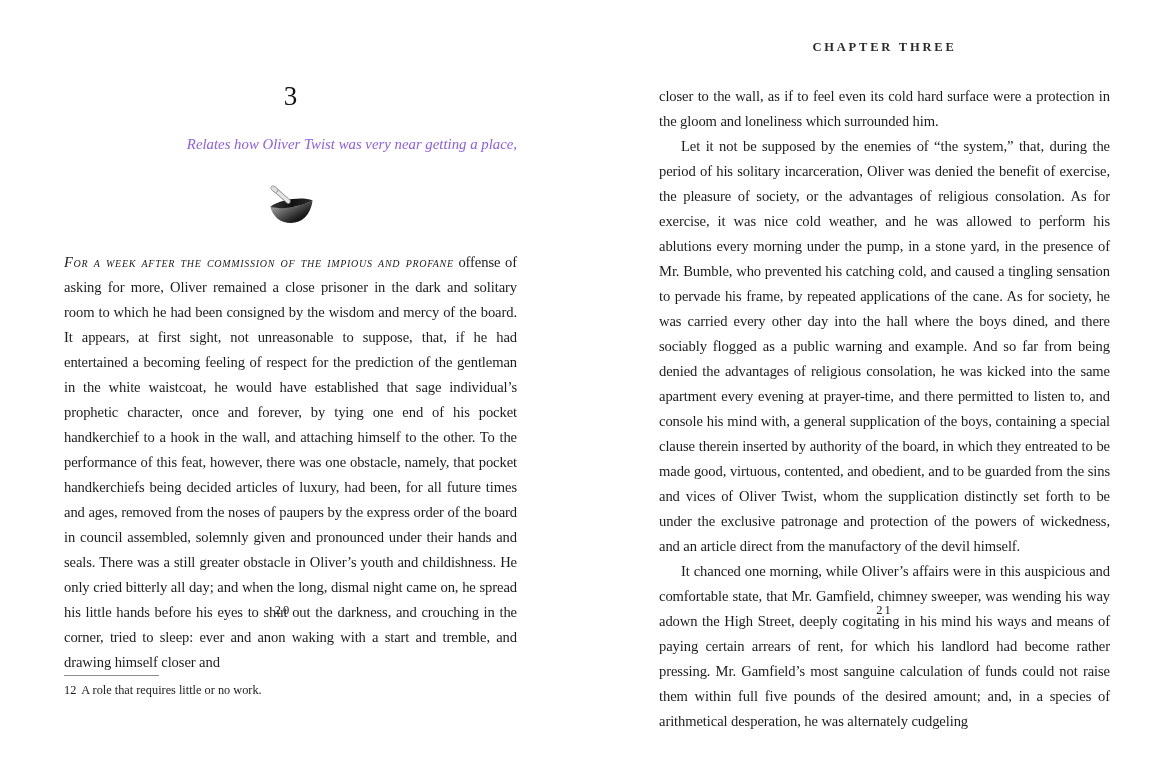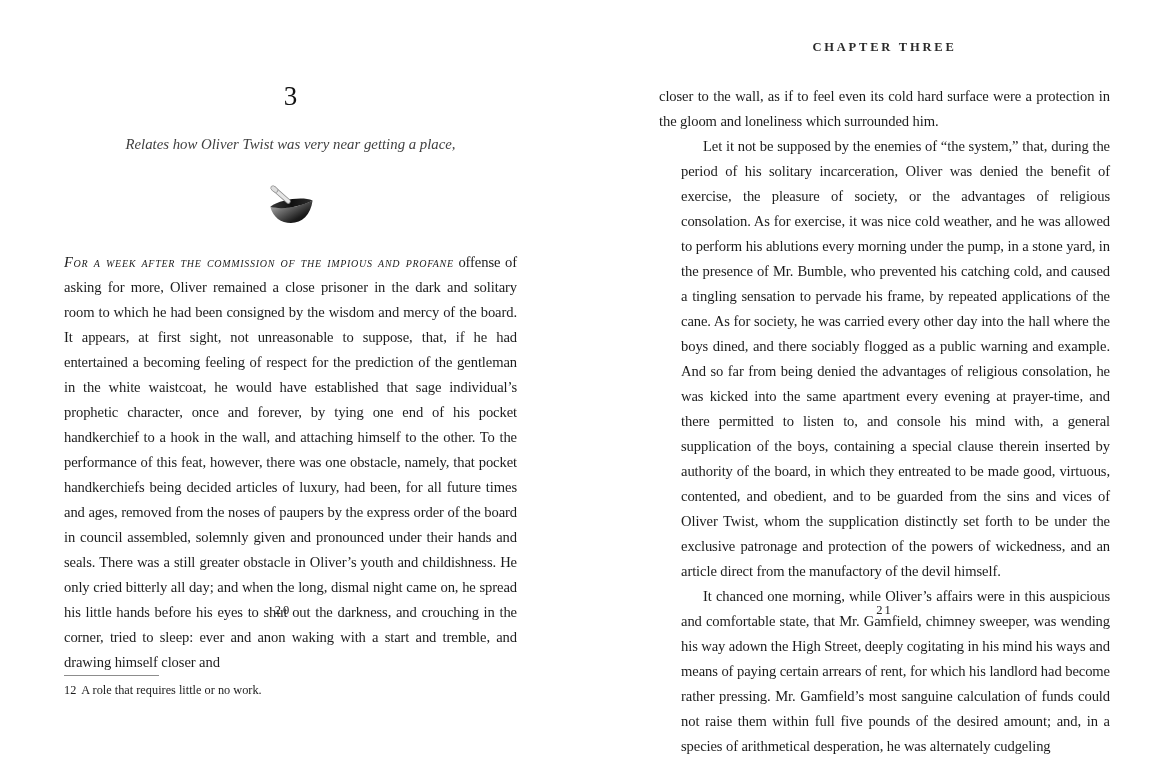--- a/index.html
+++ b/index.html
@@ -34,25 +34,25 @@
   
   .chapter-number {
     margin-top: 82px;
     text-align: center;
     font-size: 27px;
     line-height: 28px;
     color: #141414;
   }
   .chapter-subtitle {
     margin-top: 24px;
-    text-align: center;
+    text-align: right;
     font-style: italic;
     font-size: 14.8px;
     line-height: 21px;
-    color: #404040;
+    color: #8b5cf6;
   }
   .chapter-subtitle sup {
     font-size: 9.5px;
     line-height: 0;
   }
   .ornament {
     margin-top: 28px;
     text-align: center;
     line-height: 0;
   }
@@ -61,21 +61,21 @@
   .body-text {
     margin-top: 25px;
     font-size: 14.6px;
     line-height: 25px;
     text-align: justify;
     letter-spacing: -0.1px;
     hyphens: auto;
     -webkit-hyphens: auto;
   }
   .body-text p { margin: 0; }
-  .body-text p.indent { text-indent: 22px; margin-left: 22px; }
+  .body-text p.indent { text-indent: 22px; }
   .smallcaps {
     font-variant: small-caps;
     letter-spacing: 0.7px;
     font-style: italic;
   }
 
   
   .footnote-block {
     margin-top: auto;
     margin-bottom: 96px;

